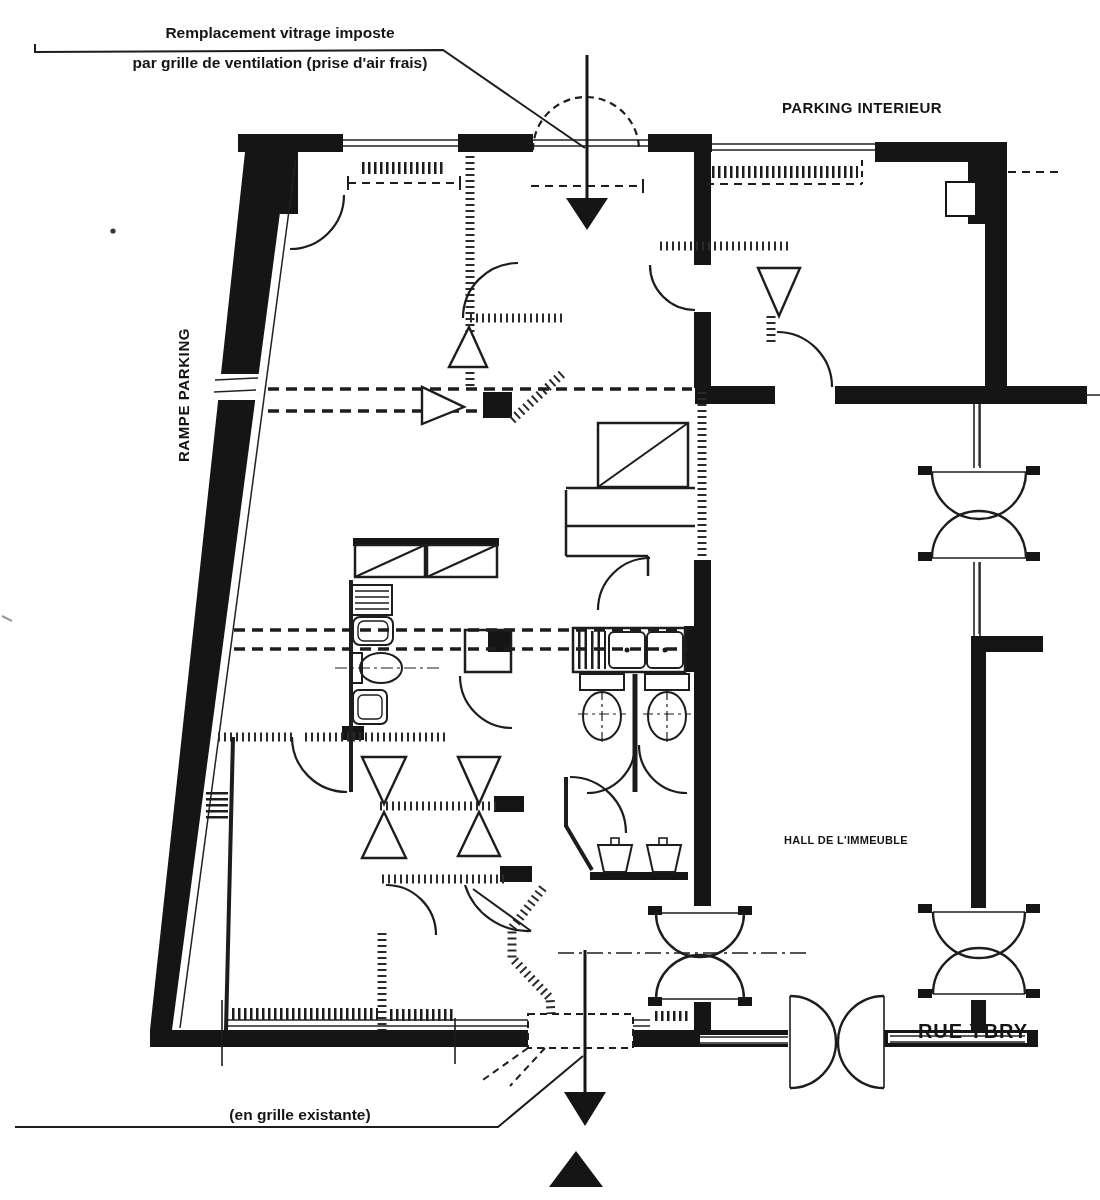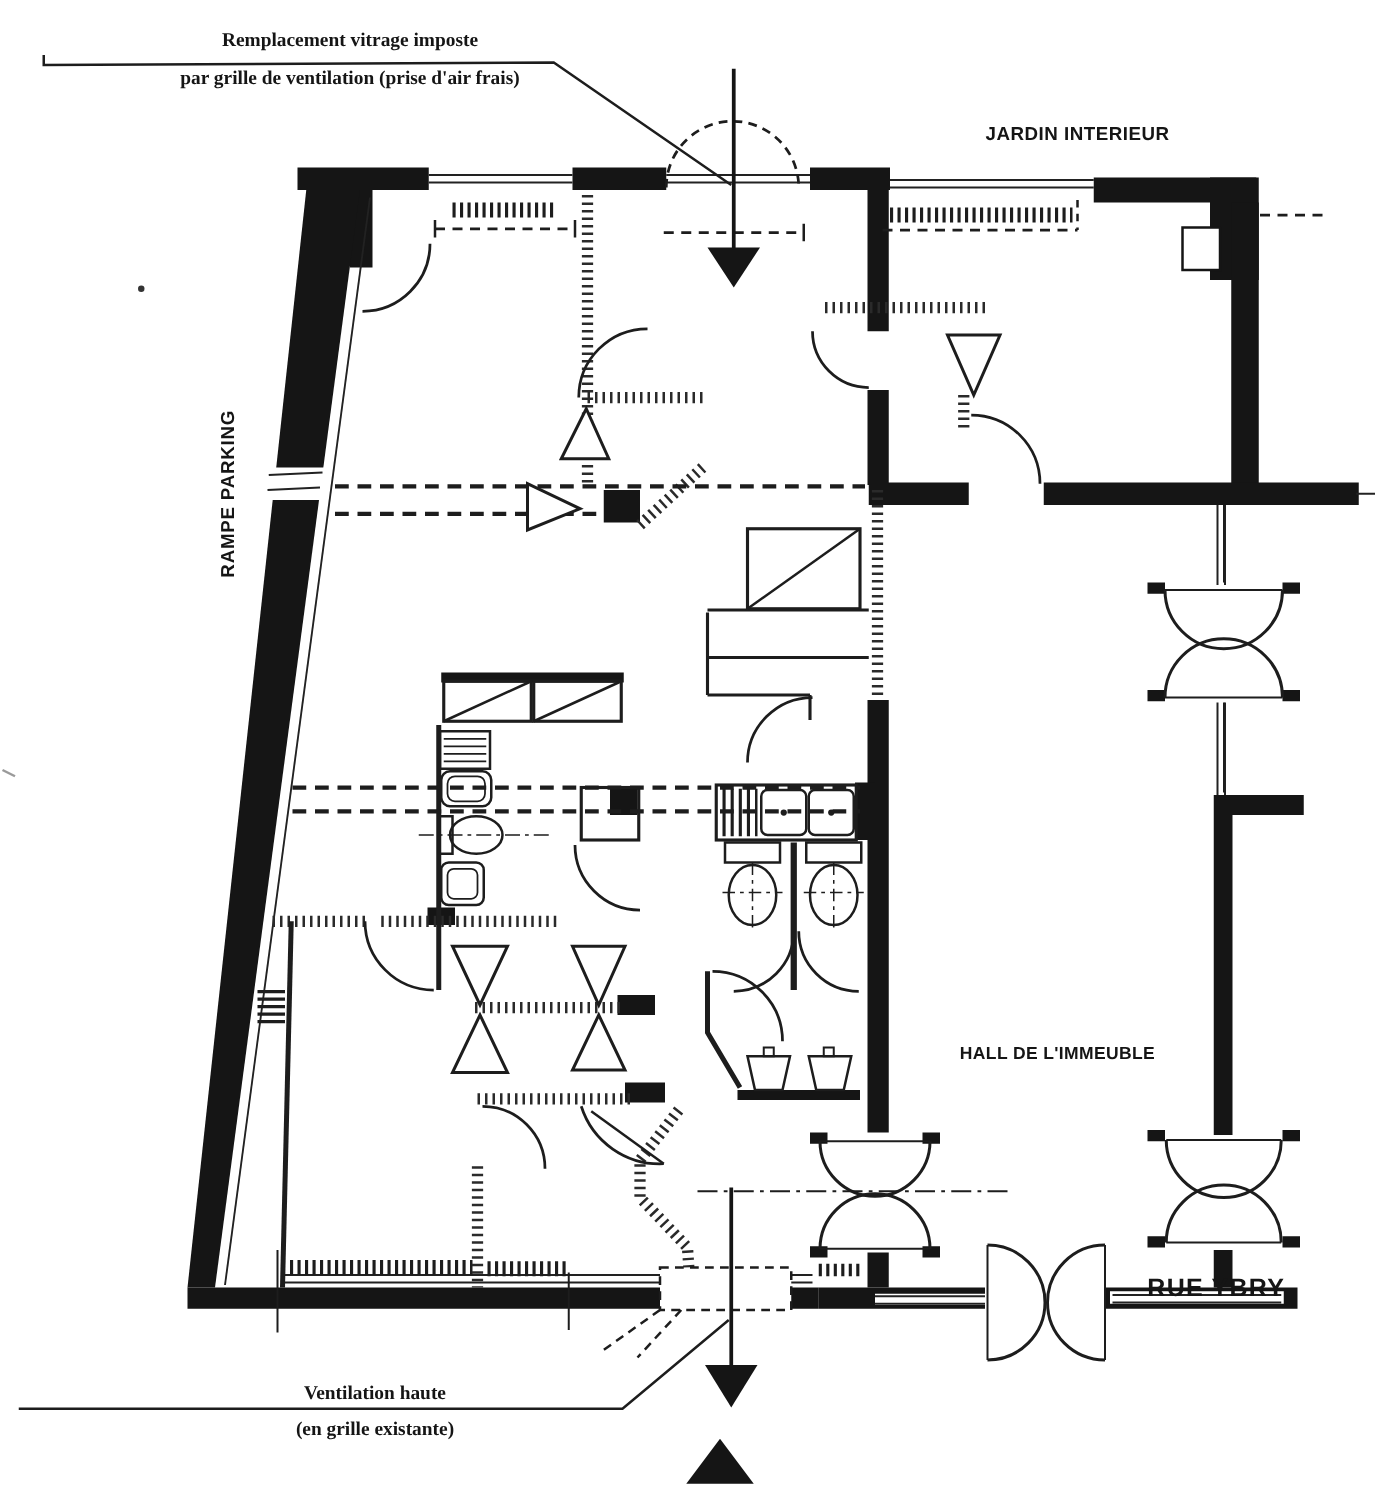--- a/index.html
+++ b/index.html
@@ -1,25 +1,25 @@
 <!DOCTYPE html>
 <html><head>
 <meta charset="utf-8">
 <style>
   html,body{margin:0;padding:0;background:#e8e8e8;}
   #page{position:relative;width:1100px;height:1200px;background:#ffffff;overflow:hidden;
         font-family:"Liberation Sans", sans-serif;color:#111;}
   #plan-svg{position:absolute;left:0;top:0;}
   .lbl{position:absolute;font-weight:700;color:#151515;}
-  .lbl .ln{display:block;font-family:Liberation Serif, serif;}
+  .lbl .ln{display:block;}
   #label-top-annotation{left:90px;top:18px;width:380px;text-align:center;font-size:15.5px;line-height:30px;}
   #label-jardin{left:742px;top:99px;width:240px;text-align:center;font-size:15px;letter-spacing:.4px;}
   #label-rampe{left:183px;top:395px;transform:translate(-50%,-50%) rotate(-90deg);white-space:nowrap;
                font-size:15px;letter-spacing:.6px;}
-  #label-hall{left:732px;top:834px;width:228px;text-align:center;font-size:14px;letter-spacing:.3px;}
+  #label-hall{left:732px;top:834px;width:228px;text-align:center;font-size:11px;letter-spacing:.3px;}
   #label-rue{left:888px;top:1020px;width:170px;text-align:center;font-size:20px;letter-spacing:1px;}
   #label-bottom-annotation{left:110px;top:1100px;width:380px;text-align:center;font-size:15.5px;line-height:29px;}
 </style>
 </head>
 <body>
 
 <div id="page">
 
 <svg id="plan-svg" width="1100" height="1200" viewBox="0 0 1100 1200">
 
@@ -293,26 +293,25 @@
     <circle cx="113" cy="231" r="2.6" fill="#333"></circle>
     <line x1="2" y1="616" x2="12" y2="621" stroke="#9a9a9a" stroke-width="2"></line>
   </g>
 </svg>
 
   <div class="lbl" id="label-top-annotation">
     <span class="ln">Remplacement vitrage imposte</span>
     <span class="ln">par grille de ventilation (prise d'air frais)</span>
   </div>
 
-  <div class="lbl" id="label-jardin">JARDIN INTERIEUR</div>
+  <div class="lbl" id="label-jardin">PARKING INTERIEUR</div>
 
   <div class="lbl" id="label-rampe">RAMPE PARKING</div>
 
   <div class="lbl" id="label-hall">HALL DE L'IMMEUBLE</div>
 
   <div class="lbl" id="label-rue">RUE YBRY</div>
 
   <div class="lbl" id="label-bottom-annotation">
-    <span class="ln">Ventilation haute</span>
     <span class="ln">(en grille existante)</span>
   </div>
 
 </div>
 
 </body></html>

